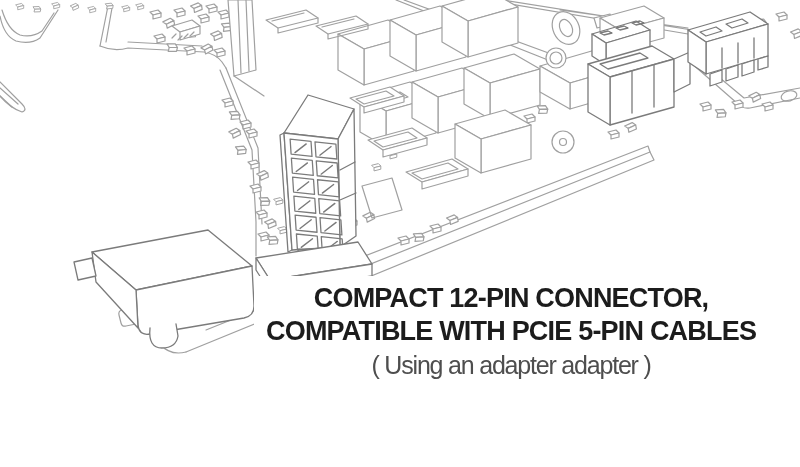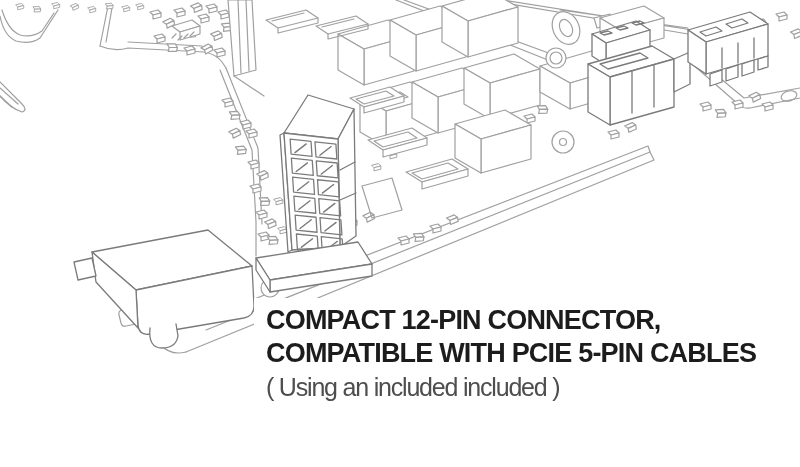--- a/index.html
+++ b/index.html
@@ -5,22 +5,22 @@
   html,body{margin:0;padding:0;background:var(--background,#fff);}
   .stage{position:relative;width:800px;height:467px;overflow:hidden;background:var(--background,#fff);
          font-family:"Liberation Sans", sans-serif;}
   .art{position:absolute;left:0;top:0;}
   
   .s  {fill:none;stroke:var(--line_art,#a0a0a0);stroke-width:1.2;stroke-linejoin:round;stroke-linecap:round;}
   .sw {fill:#ffffff;stroke:var(--line_art,#a0a0a0);stroke-width:1.2;stroke-linejoin:round;stroke-linecap:round;}
   .d  {fill:none;stroke:var(--line_art_dark,#7b7b7b);stroke-width:1.3;stroke-linejoin:round;stroke-linecap:round;}
   .dw {fill:#ffffff;stroke:var(--line_art_dark,#7b7b7b);stroke-width:1.3;stroke-linejoin:round;stroke-linecap:round;}
   
-  .caption{position:absolute;left:254px;top:298px;background:var(--background,#fff);
-           padding:6px 10px 8px 12px;}
+  .caption{position:absolute;left:254px;top:276px;background:var(--background,#fff);
+           padding:6px 10px 8px 12px;text-align:center;}
   .caption .h1{font-weight:bold;font-size:27px;line-height:33px;letter-spacing:-0.8px;
                color:var(--heading_text,#1c1c1c);white-space:nowrap;}
   .caption .sub{font-weight:normal;font-size:25px;line-height:31px;letter-spacing:-1.2px;margin-top:2px;
                color:var(--subtitle_text,#4e4e4e);white-space:nowrap;}
 </style>
 </head>
 <body>
 
 <div class="stage">
 
@@ -243,16 +243,16 @@
       <path class="dw" d="M688,30 L706,42 L706,74 L688,62 Z"></path>
       <path class="d" d="M700,32 l16,-5 l6,4 l-16,5 Z M726,24 l16,-5 l6,4 l-16,5 Z"></path>
       <path class="d" d="M722,48 L722,68 M738,43 L738,63 M754,38 L754,58"></path>
       <path class="dw" d="M710,74 l12,-4 l0,12 l-12,4 Z M726,69 l12,-4 l0,12 l-12,4 Z M742,64 l12,-4 l0,12 l-12,4 Z M758,59 l10,-3 l0,11 l-10,3 Z"></path>
     </g>
   </svg>
 
   <div class="caption">
     <div class="h1">COMPACT 12-PIN CONNECTOR,</div>
     <div class="h1">COMPATIBLE WITH PCIE 5-PIN CABLES</div>
-    <div class="sub">( Using an included included )</div>
+    <div class="sub">( Using an adapter adapter )</div>
   </div>
 
 </div>
 
 </body></html>

